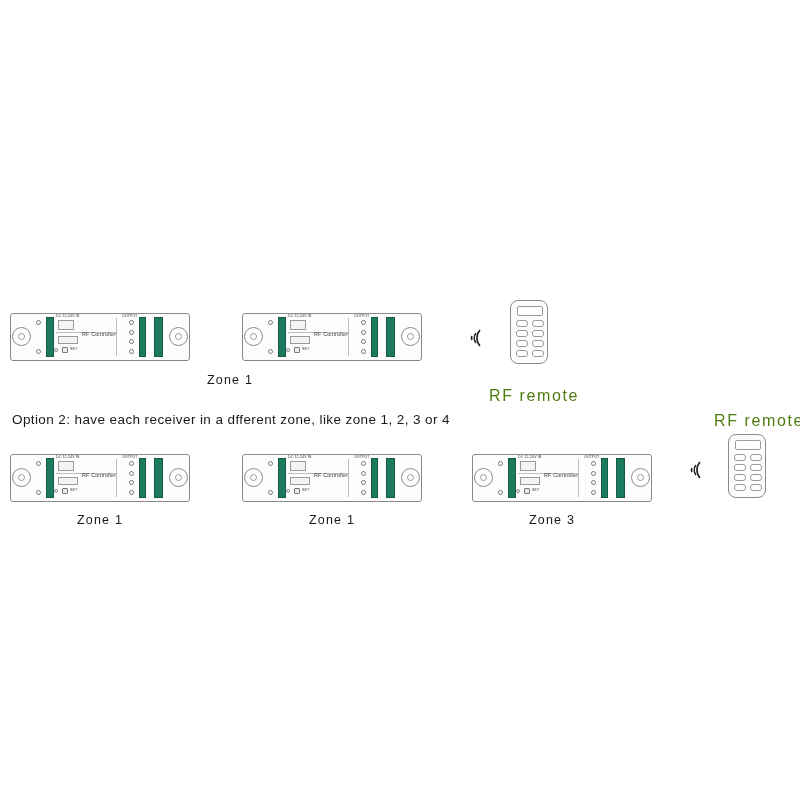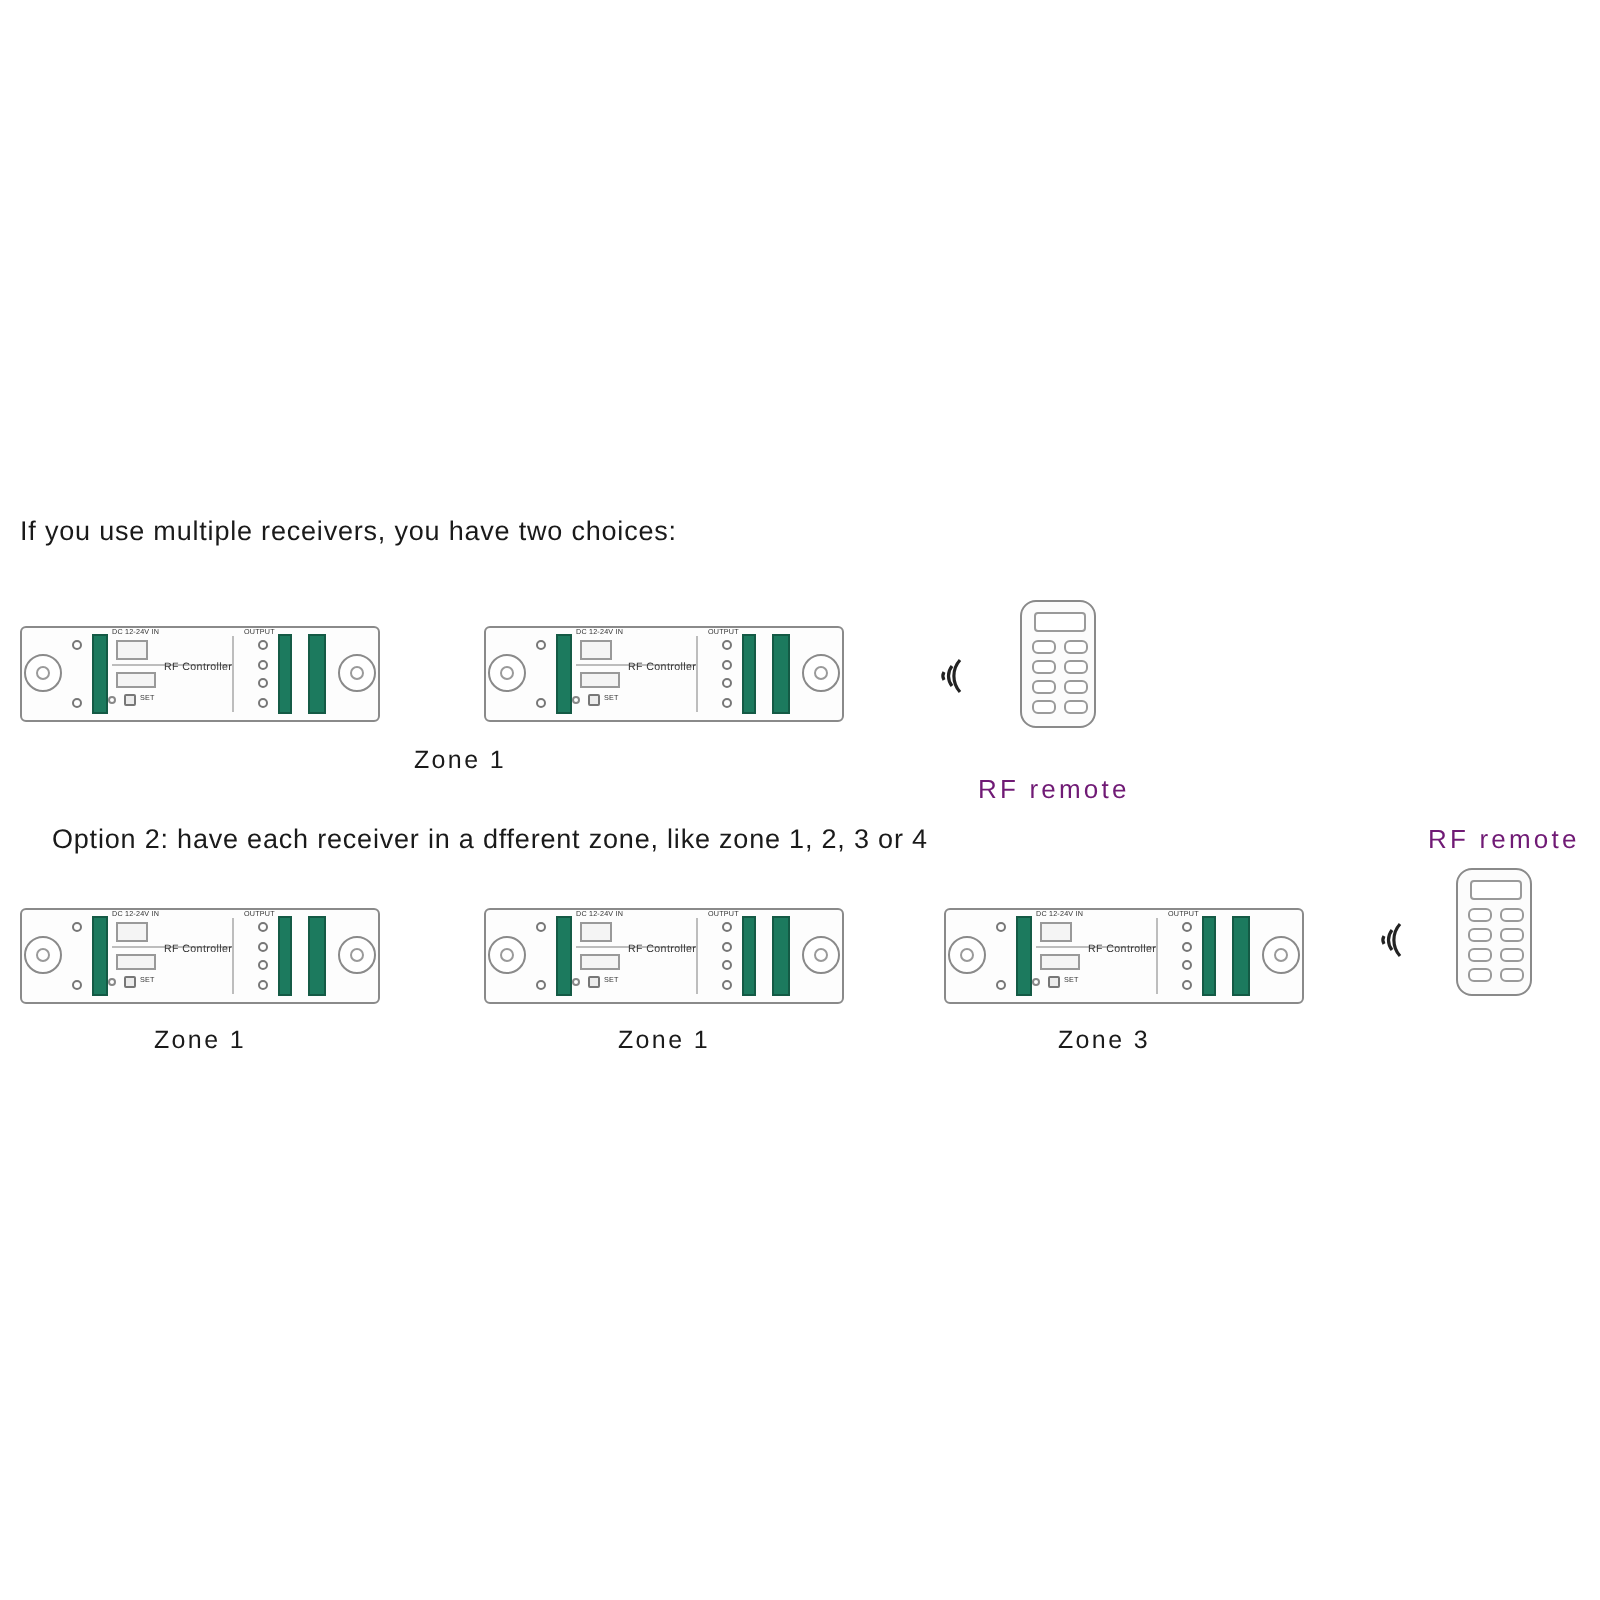--- a/index.html
+++ b/index.html
@@ -22,35 +22,35 @@
   }
   .caption {
     position: absolute;
     font-size: 13.5px;
     letter-spacing: 0.4px;
     color: #1a1a1a;
     white-space: nowrap;
   }
   #intro-line  { left: 10px;  top: 258px; }
   #option1-line{ left: 10px;  top: 277px; }
-  #option2-line{ left: 26px;  top: 412px; }
+  #option2-line{ left: 12px;  top: 412px; }
 
   .zone-label {
     position: absolute;
     font-size: 12.5px;
     letter-spacing: 1.2px;
     color: #1a1a1a;
     white-space: nowrap;
     text-align: center;
   }
   .remote-label {
     position: absolute;
-    font-size: 13px;
+    font-size: 16px;
     letter-spacing: 1.6px;
-    color: #701a75;
+    color: #4d7c0f;
     white-space: nowrap;
   }
 
   
   .controller {
     position: absolute;
     width: 180px;
     height: 48px;
     box-sizing: border-box;
   }
@@ -204,21 +204,20 @@
   .waves {
     position: absolute;
     width: 20px; height: 24px;
   }
 </style>
 </head>
 <body>
 
 <div class="stage">
 
-  <div class="caption" id="intro-line">If you use multiple receivers, you have two choices:</div>
   <div class="caption" id="option2-line">Option 2: have each receiver in a dfferent zone, like zone 1, 2, 3 or 4</div>
 
   <div class="controller" style="left:10px; top:313px;">
     <div class="ctrl-body"></div>
     <div class="ear left"></div>
     <div class="ear right"></div>
     <div class="ctrl-inner">
       <div class="green-block gb-left"></div>
       <div class="green-block gb-right"></div>
       <div class="green-block gb-right2"></div>

